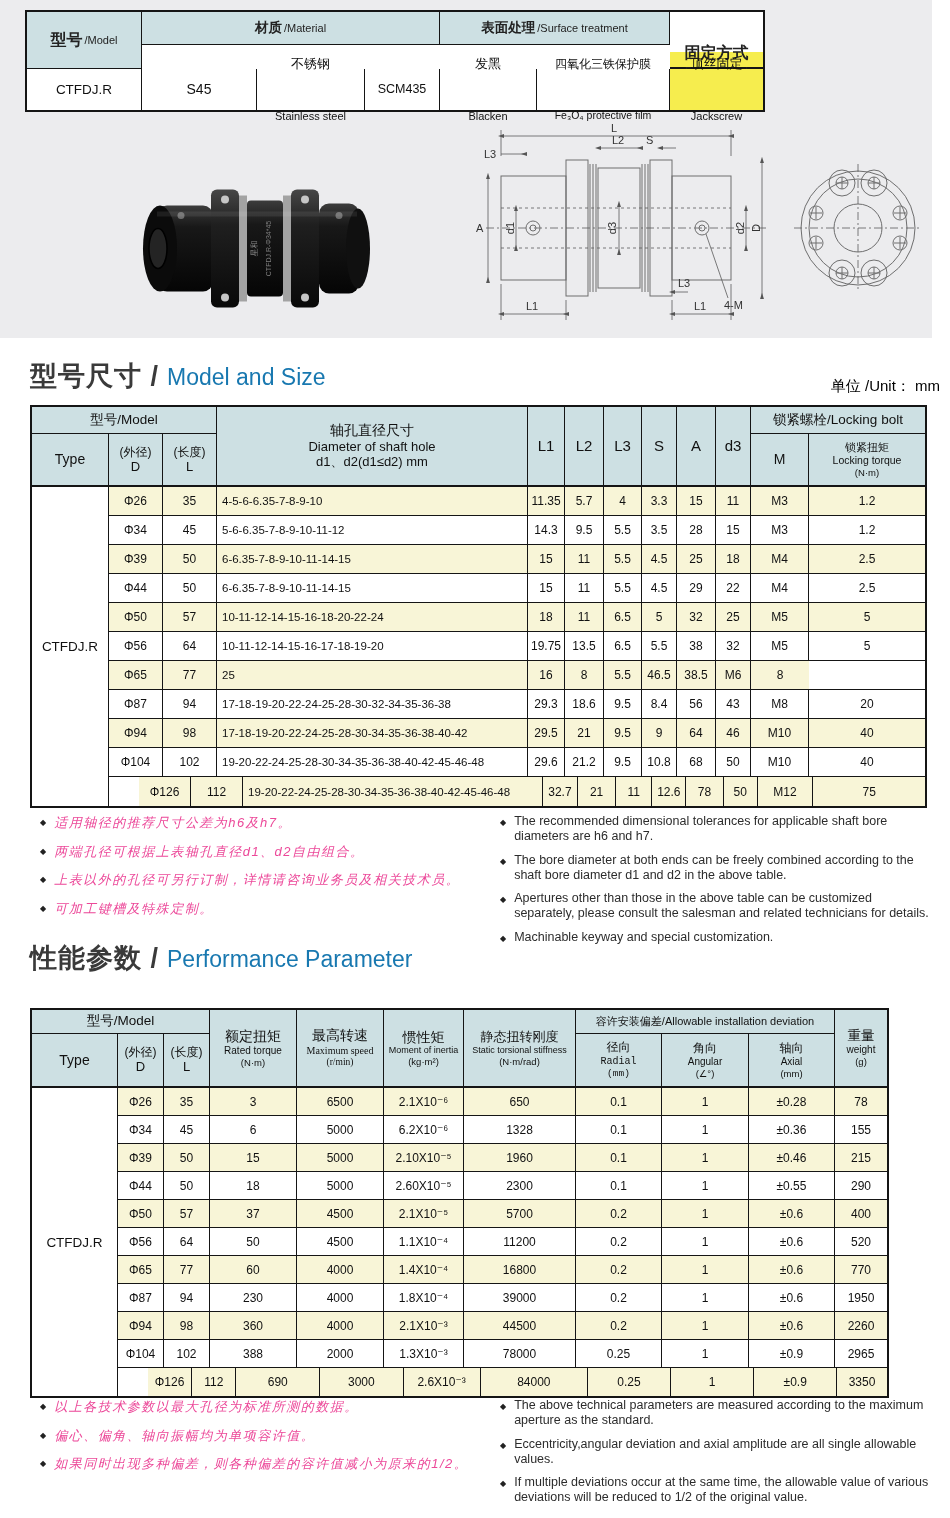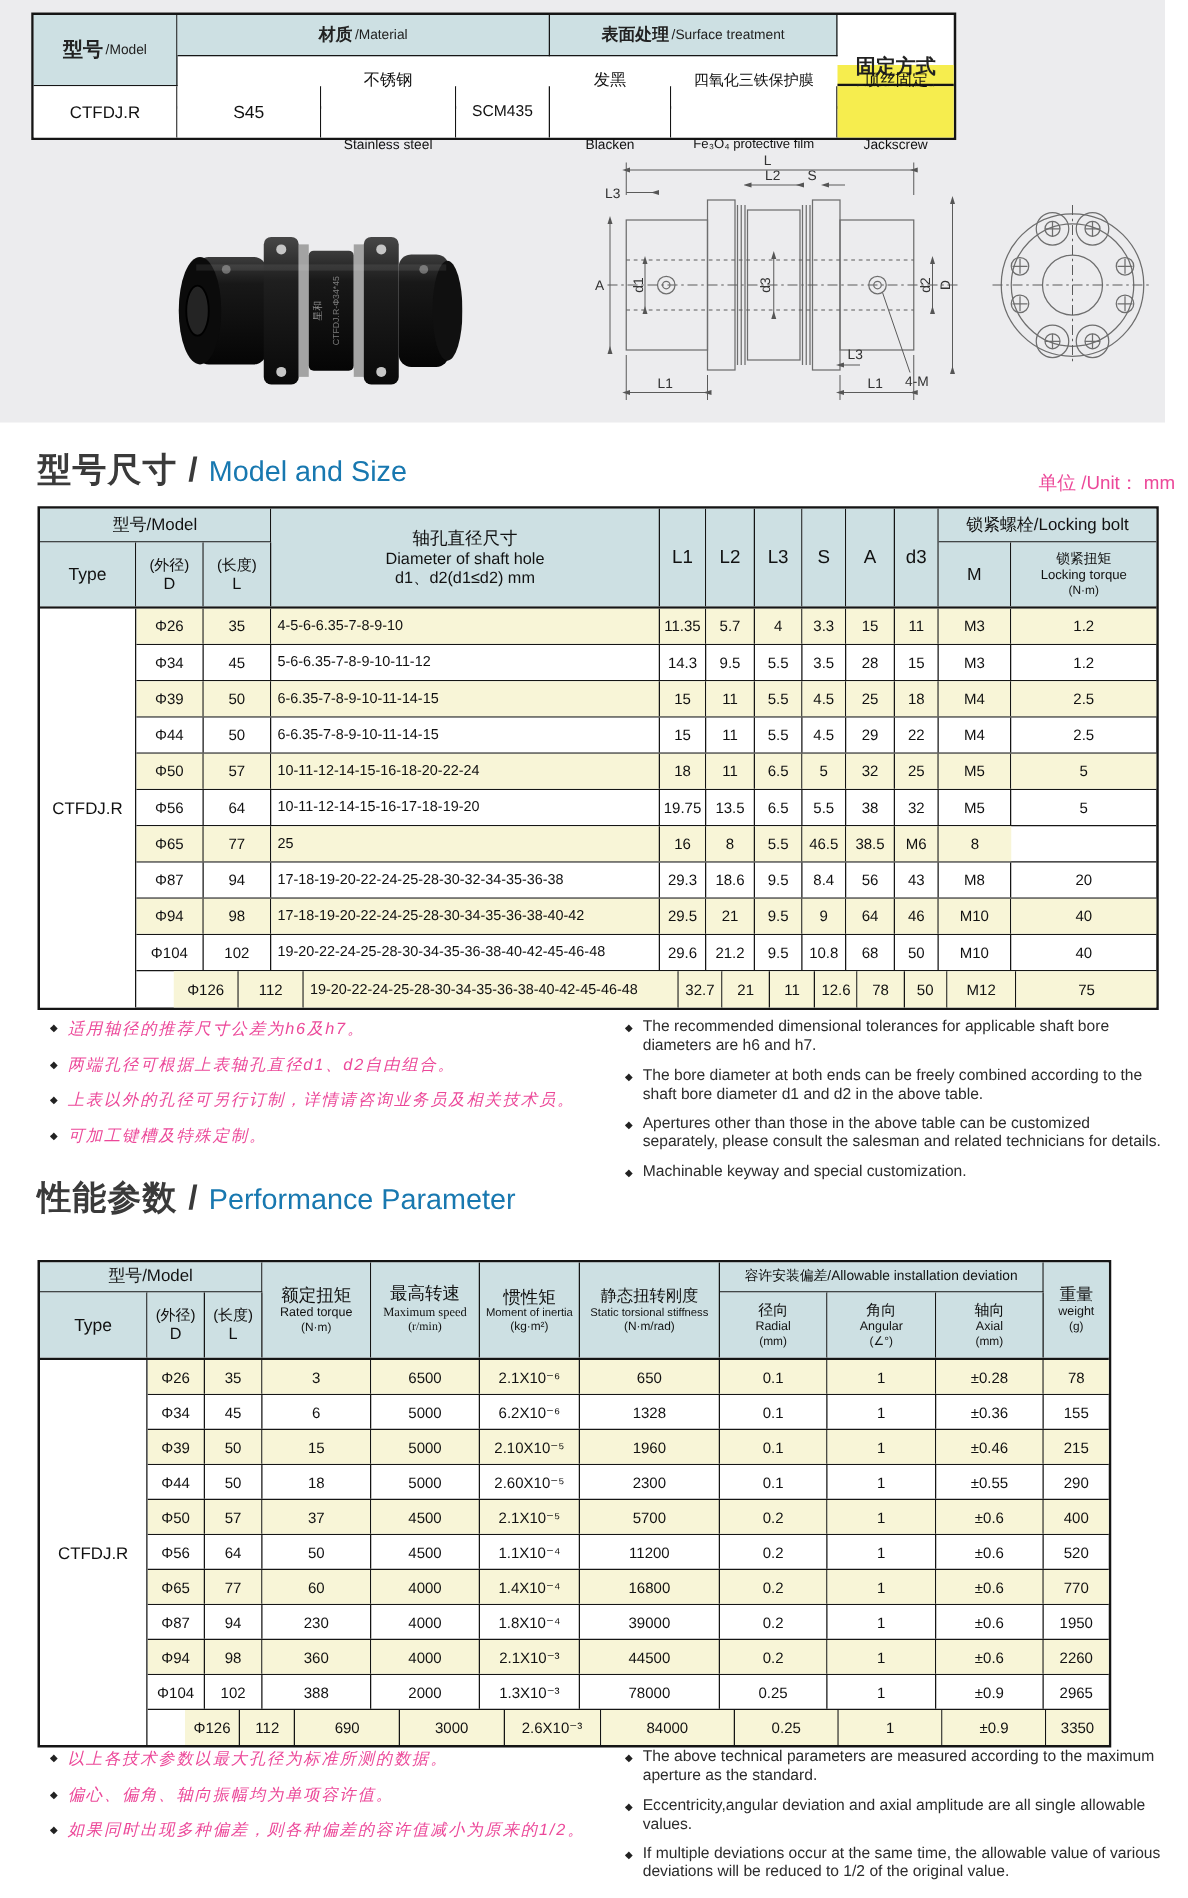--- a/index.html
+++ b/index.html
@@ -29,21 +29,21 @@
   .spec .fix-cell { flex-direction:column; }
 
   
   .photo { position:absolute; left:135px; top:138px; width:235px; height:188px; }
   .tdraw { position:absolute; left:466px; top:116px; width:464px; height:218px; }
 
   
   .sec-title { position:absolute; left:30px; display:flex; align-items:baseline; gap:8px; }
   .sec-title .cnpart { font-size:27px; font-weight:bold; color:#3a3a3a; letter-spacing:1px; }
   .sec-title .enpart { font-size:23px; color:#1878b0; }
-  .unit-label { position:absolute; right:10px; top:377px; font-size:15px; color:#ec4899; }
+  .unit-label { position:absolute; right:10px; top:377px; font-size:15px; color:#000000; }
 
   
   .tbl { position:absolute; background:#fff; border:2px solid #151515; }
   .thead { display:grid; border-bottom:2px solid #151515; }
   .hc { background:#cde0e3; border-right:1px solid #151515; border-bottom:1px solid #151515;
         display:flex; flex-direction:column; align-items:center; justify-content:center; text-align:center; line-height:1.2; }
   .hc.nob { border-bottom:none; }
   .hc.nor { border-right:none; }
   .hc .h-cn { font-size:13.5px; color:#111; }
   .hc .h-cn-sm { font-size:12px; color:#111; }
@@ -619,21 +619,21 @@
           <span class="h-en-lg" style="font-size:14px">Type</span>
         </div>
       <div class="hc nob" style="grid-column:2;grid-row:2;">
         <span class="h-cn-sm">(外径)</span>
         <span class="h-en-lg">D</span>
       </div>
       <div class="hc nob" style="grid-column:3;grid-row:2;">
         <span class="h-cn-sm">(长度)</span>
         <span class="h-en-lg">L</span>
       </div>
-      <div class="hc nob" style="grid-column:8;grid-row:2;">
+      <div class="hc nob" style="grid-column:8;grid-row:2;font-family:Liberation Mono, monospace;">
         <span class="h-cn-sm">径向</span>
         <span class="h-en">Radial</span>
         <span class="h-unit">(mm)</span>
       </div>
       <div class="hc nob" style="grid-column:9;grid-row:2;">
         <span class="h-cn-sm">角向</span>
         <span class="h-en">Angular</span>
         <span class="h-unit">(∠°)</span>
       </div>
       <div class="hc nob" style="grid-column:10;grid-row:2;">

